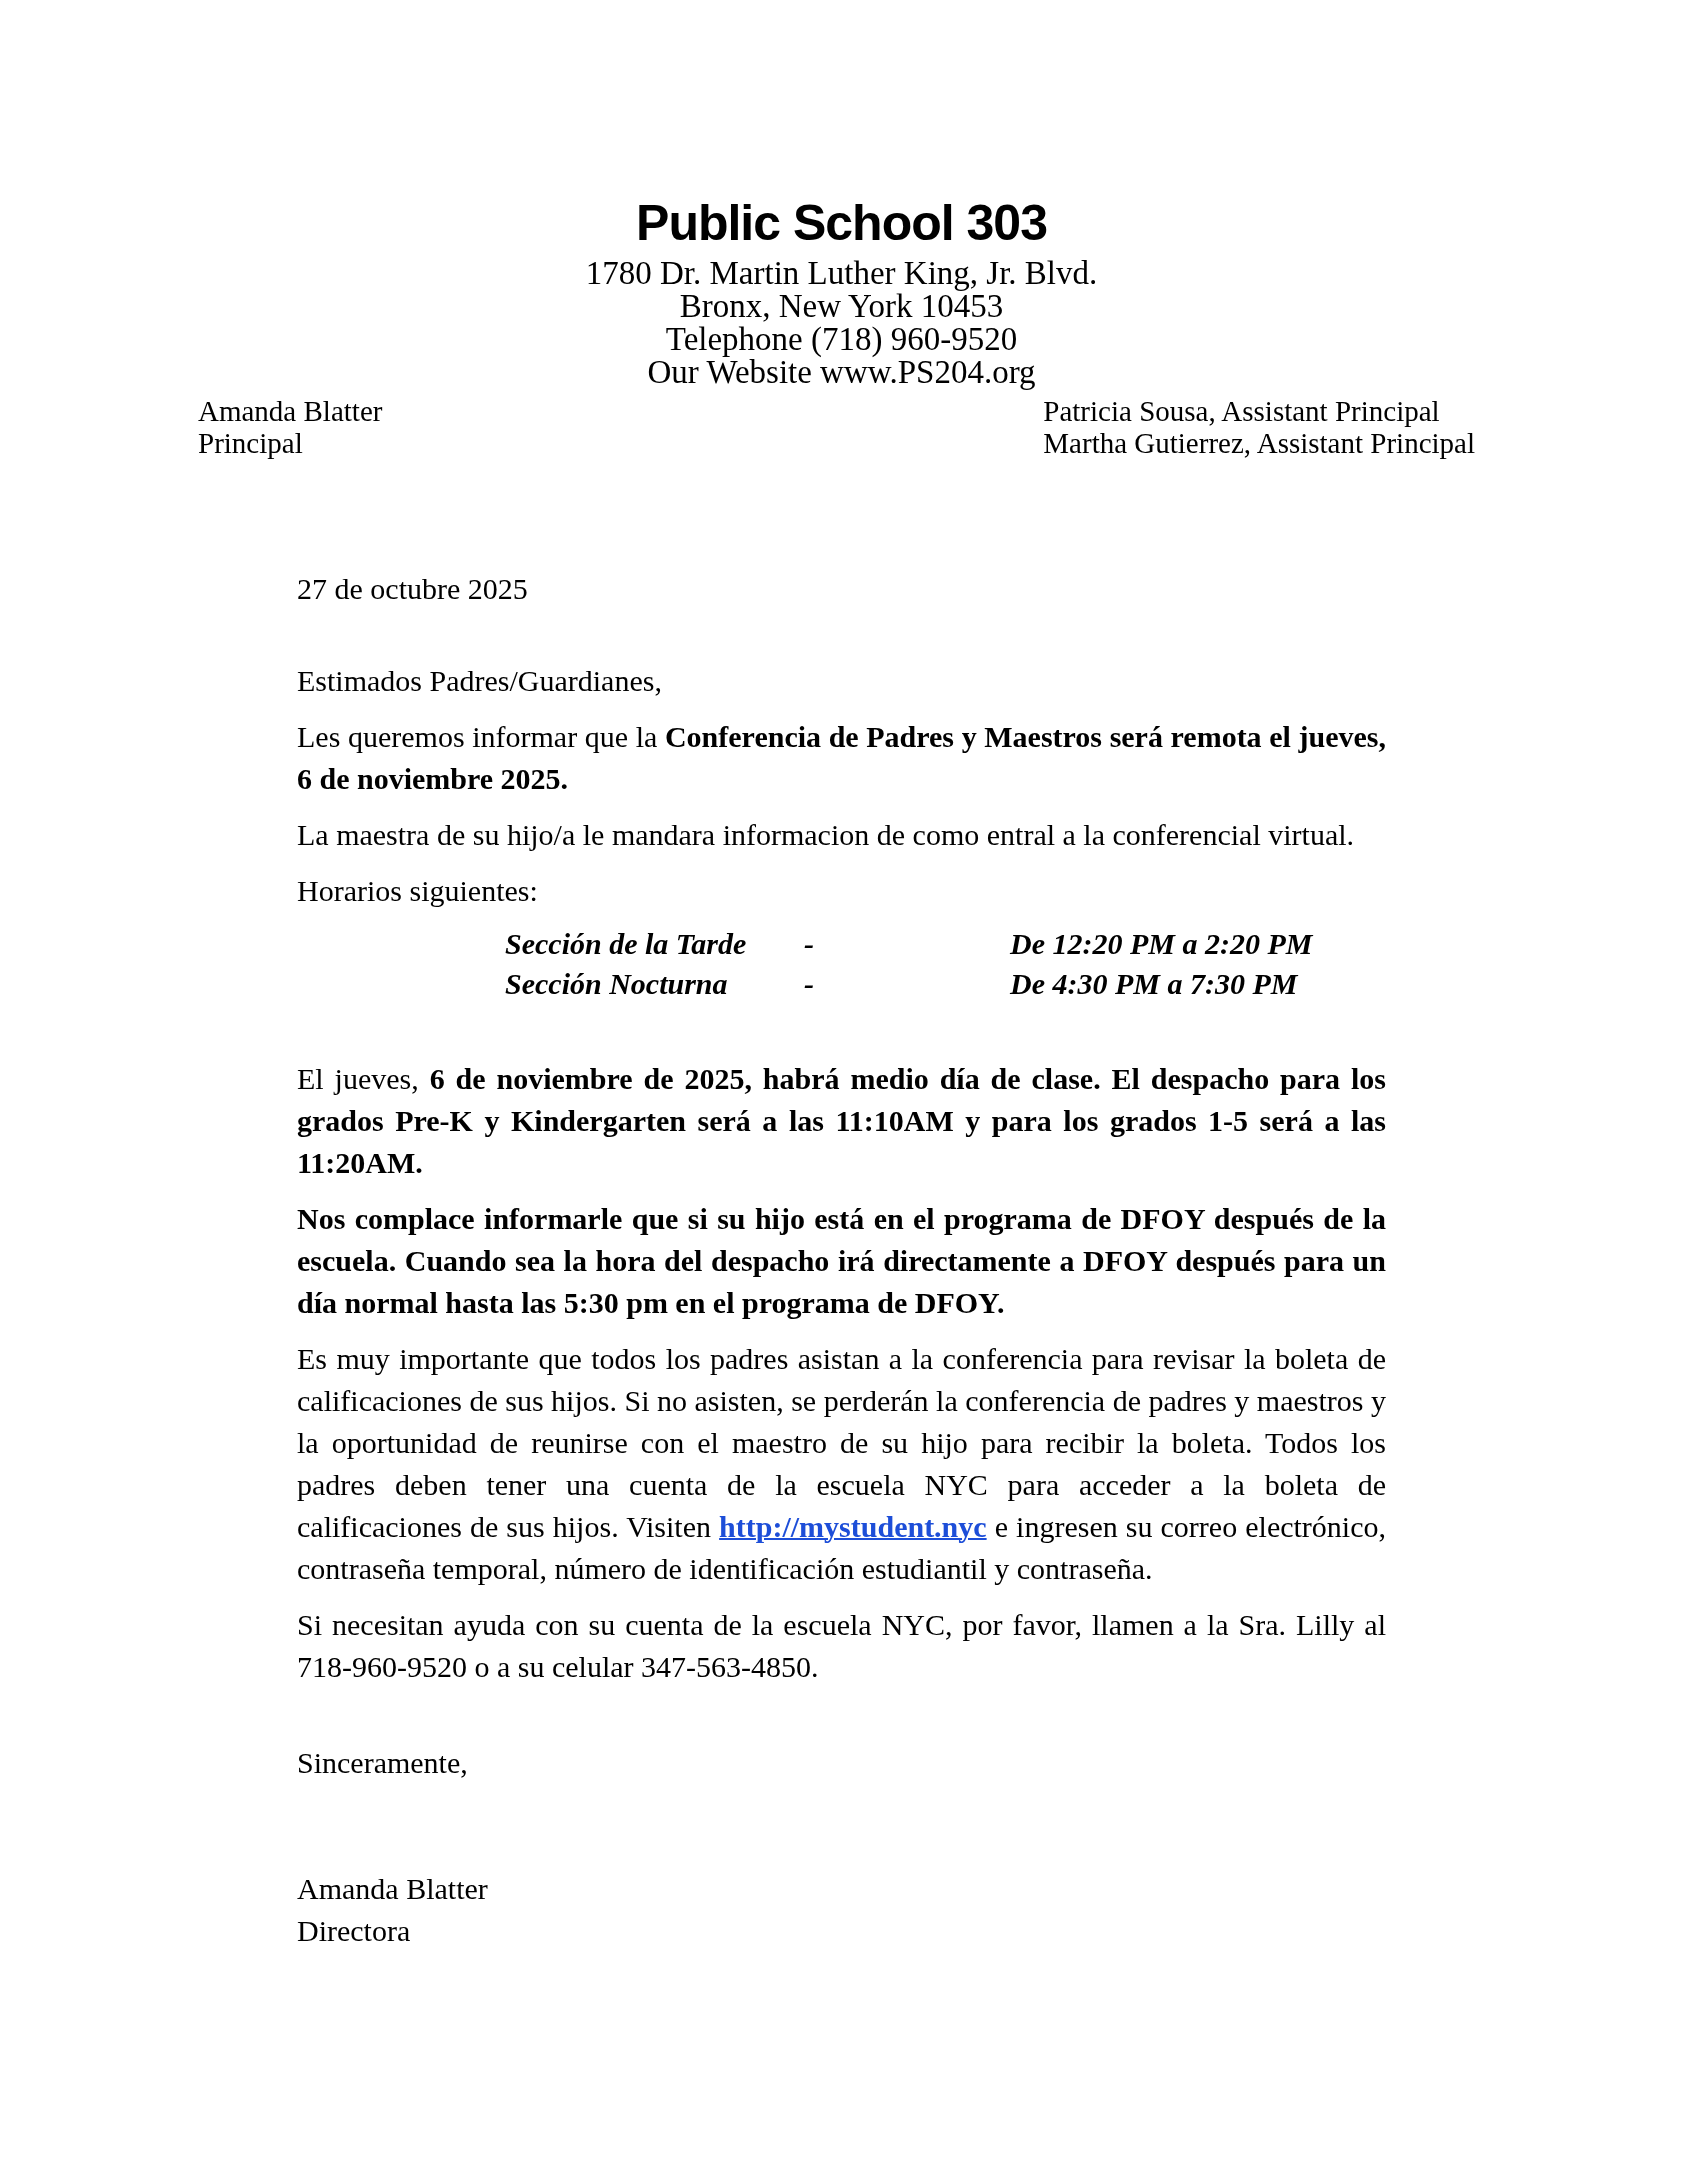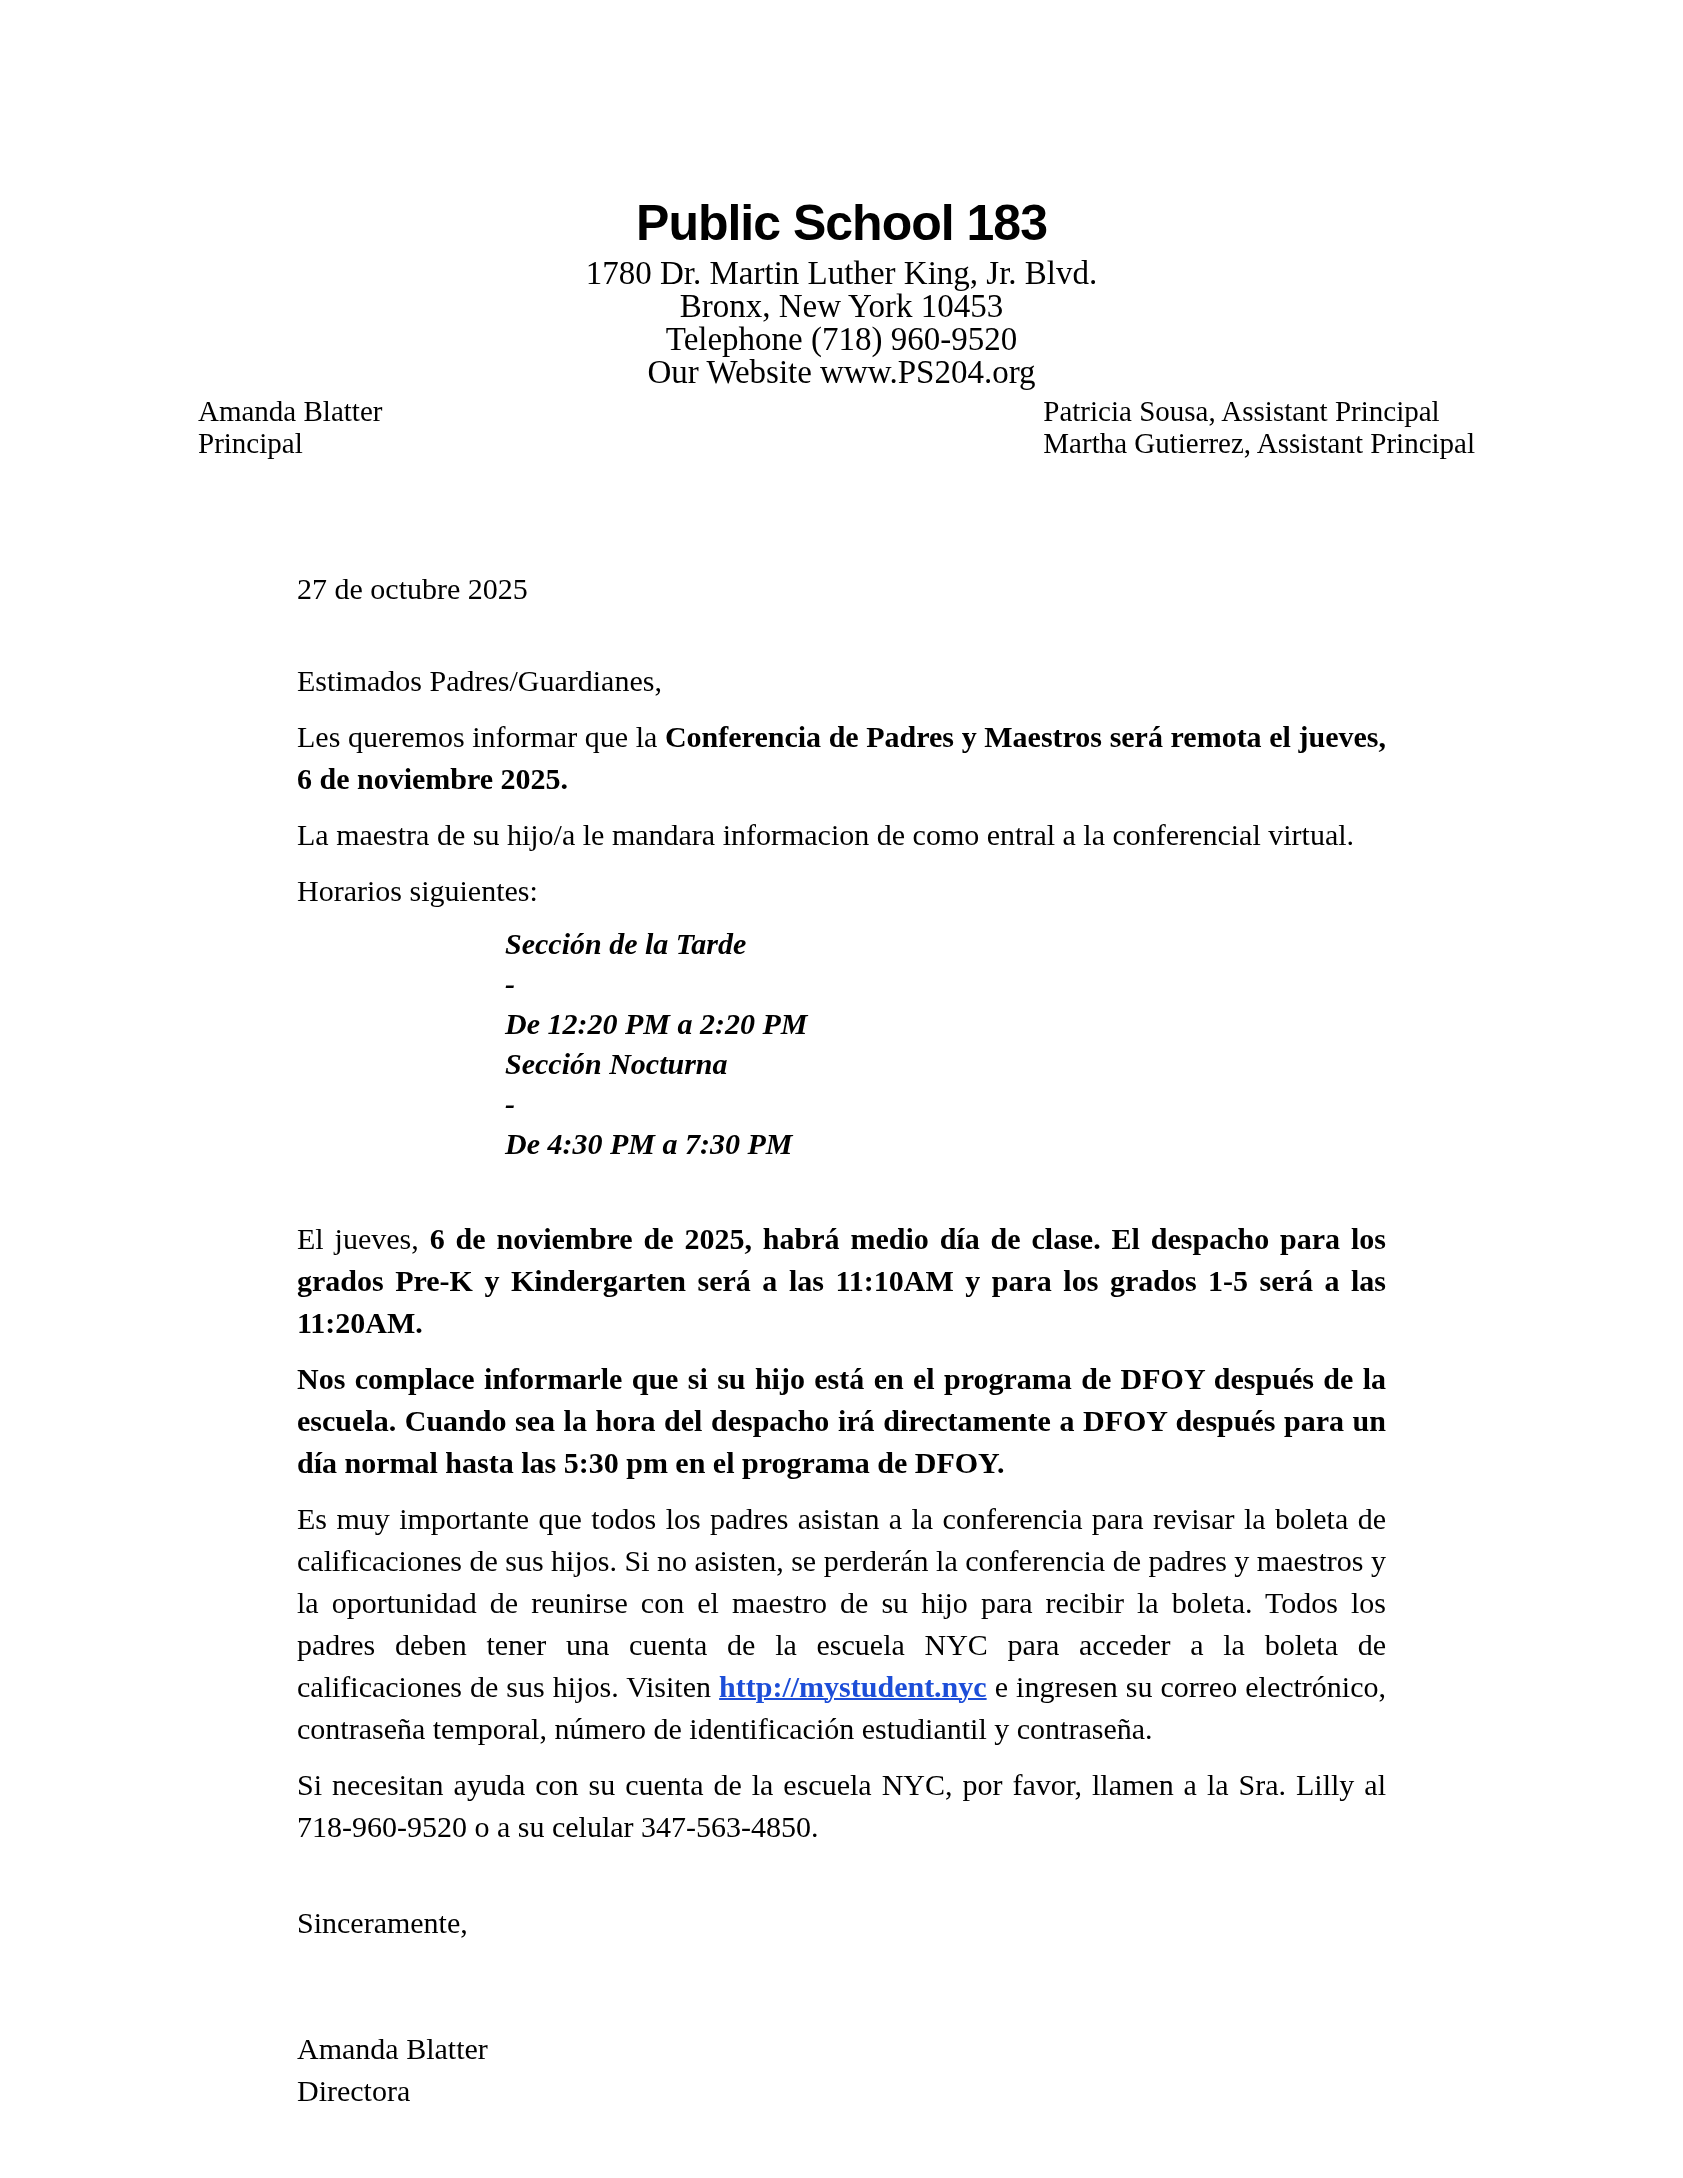--- a/index.html
+++ b/index.html
@@ -34,40 +34,40 @@
     text-align: left;
   }
   
   .body-block { margin: 0 297px; width: 1089px; font-size: 30px; }
   .date-line { margin-top: 109px; line-height: 42px; }
   .greeting { margin-top: 50px; line-height: 42px; }
   .para { margin-top: 14px; line-height: 42px; text-align: justify; }
   .para.no-justify { text-align: left; }
   .bold { font-weight: 700; }
   .schedule { margin-top: 12px; font-weight: 700; font-style: italic; }
-  .sched-row { display: flex; padding-left: 208px; line-height: 40px; flex-direction: column; }
+  .sched-row { display: flex; padding-left: 208px; line-height: 40px; }
   .sched-label { width: 299px; }
   .sched-sep { width: 206px; }
   .gap-top { margin-top: 54px; }
   .doc-link {
     color: #1d4ed8;
     font-weight: 700;
     text-decoration: underline;
     text-decoration-thickness: 2px;
   }
   .closing { margin-top: 54px; line-height: 42px; }
   .signature-block { margin-top: 84px; line-height: 42px; }
 </style>
 </head>
 <body>
 
 <div class="page">
 
   <header class="header">
-    <h1 class="school-name">Public School 183</h1>
+    <h1 class="school-name">Public School 303</h1>
     <div class="address-block">
       <div>1780 Dr. Martin Luther King, Jr. Blvd.</div>
       <div>Bronx, New York 10453</div>
       <div>Telephone (718) 960-9520</div>
       <div>Our Website www.PS204.org</div>
     </div>
     <div class="admin-row">
       <div class="admin-left">
         <div>Amanda Blatter</div>
         <div>Principal</div>

